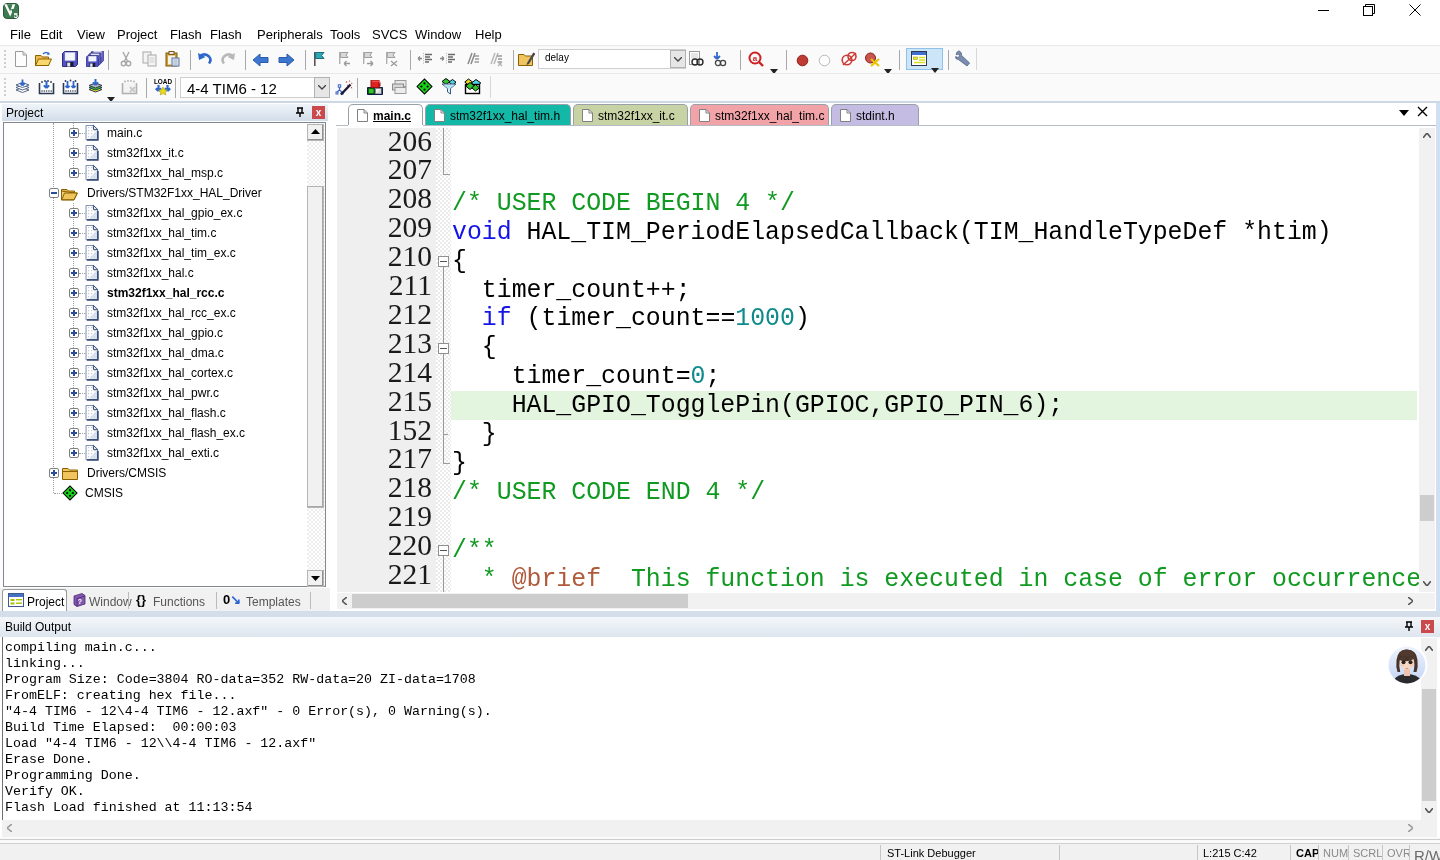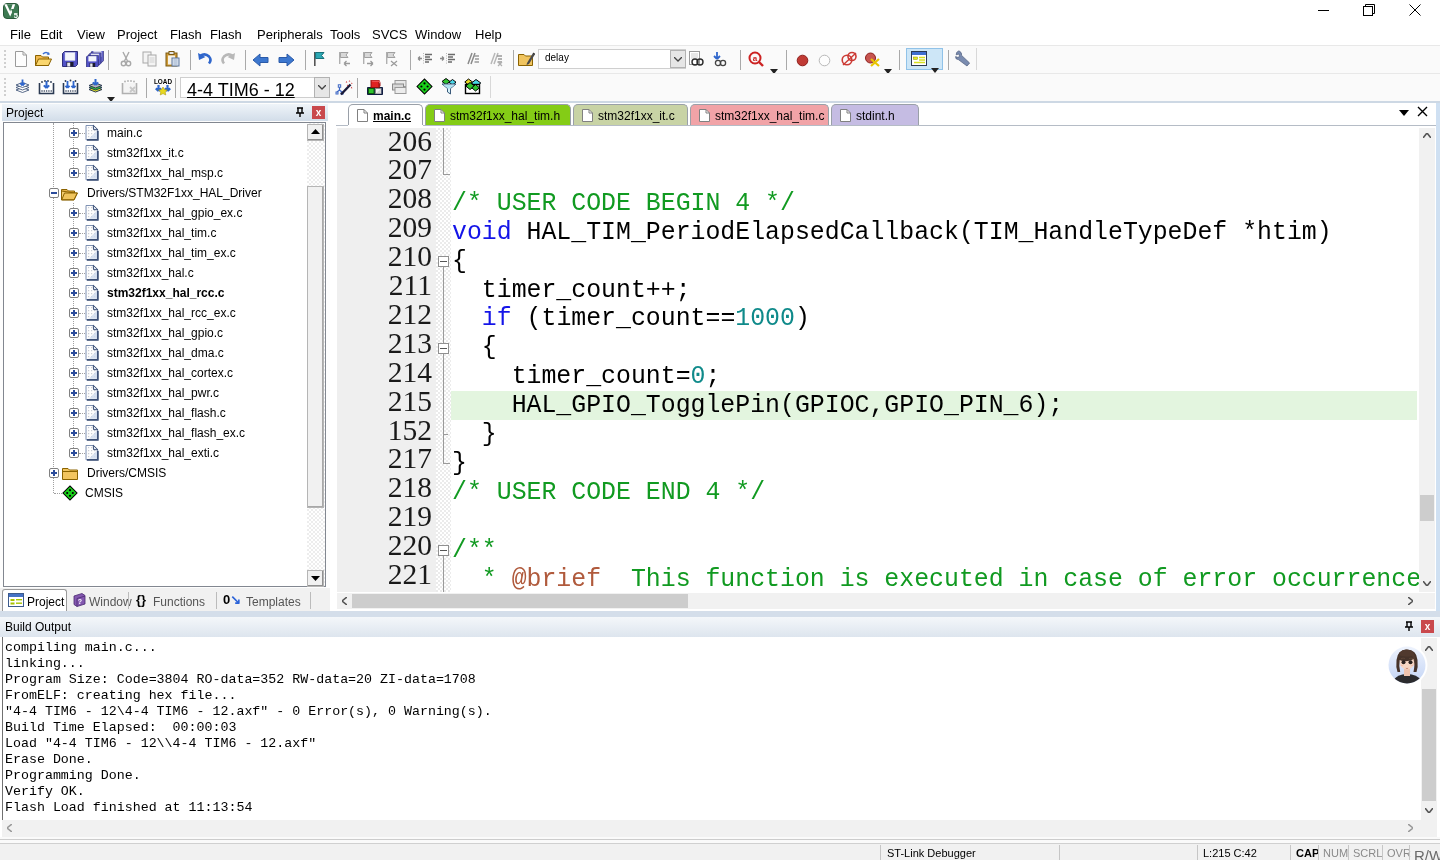--- a/index.html
+++ b/index.html
@@ -293,21 +293,21 @@
             <circle cx="13" cy="2.5" r="0.9"></circle>
           </g>
           <path d="M9 8 L14 13 M14 8 L9 13" stroke="#c8c8c8" stroke-width="1.8"></path>
         </svg></div>
       <div style="position:absolute;left:153px;top:5px;"><svg width="20" height="18" viewBox="0 0 20 18">
           <text x="10" y="6" font-size="6.4" font-weight="bold" fill="#000" text-anchor="middle" font-family="Liberation Sans">LOAD</text>
           <path d="M5.5 7 V13 M5.5 13 L2.8 10.4 M5.5 13 L8.2 10.4 M14.5 7 V13 M14.5 13 L11.8 10.4 M14.5 13 L17.2 10.4" stroke="#2f66cc" stroke-width="2.2" fill="none"></path>
           <path d="M10 9 L11.6 11.6 L14.4 12 L12.2 14 L12.8 17 L10 15.6 L7.2 17 L7.8 14 L5.6 12 L8.4 11.6 Z" fill="#e8d820" stroke="#a09000" stroke-width="0.5"></path>
         </svg></div>
       <div style="position:absolute;left:180px;top:4px;width:150px;height:21px;background:#fff;border:1px solid #cfcfcf;"></div>
-<span style="position:absolute;left:187px;top:7px;font-size:18px;text-decoration:underline;">4-4 TIM6 - 12</span>
+<span style="position:absolute;left:187px;top:7px;font-size:15px;">4-4 TIM6 - 12</span>
 <div style="position:absolute;left:314px;top:4px;width:16px;height:21px;background:#e6e6e6;border:1px solid #b2b2b2;"></div>
 <svg style="position:absolute;left:318px;top:12px" width="8" height="5">
         <path d="M0 0 L4 4 L8 0" fill="none" stroke="#444" stroke-width="1.3"></path>
       </svg>
       <div style="position:absolute;left:335px;top:6px;"><svg width="18" height="17" viewBox="0 0 18 17">
           <path d="M4.5 8 V11 M4.5 11 L2 13 M4.5 11 L7 13" stroke="#3c66c4" stroke-width="1.2" fill="none"></path>
           <rect x="3.3" y="5.8" width="2.4" height="2.4" fill="#fff" stroke="#3c66c4"></rect>
           <rect x="1" y="13" width="2" height="2" fill="#fff" stroke="#3c66c4"></rect>
           <rect x="6.2" y="13" width="2" height="2" fill="#e8d020" stroke="#3c66c4"></rect>
           <path d="M6 15.5 L15.5 5.5" stroke="#1a1a38" stroke-width="2.4"></path>
@@ -755,21 +755,21 @@
   <div id="tabs" class="abs" style="left:336px;top:103px;width:1104px;height:23px;background:#fff;">
       <div style="position:absolute;left:12px;top:1px;width:75px;height:22px;background:#ffffff;
     border:1px solid #9aa0a8;border-bottom:none;border-radius:5px 5px 0 0;">
     <svg width="11" height="13" viewBox="0 0 11 13" style="position:absolute;left:8px;top:4px;">
   <path d="M0.5 0.5 H7 L10.5 4 V12.5 H0.5 Z" fill="#fff" stroke="#808080"></path>
   <path d="M7 0.5 V4 H10.5" fill="none" stroke="#808080"></path>
         </svg>
         <span style="position:absolute;left:24px;top:4px;font-size:12px;color:#000;
     font-weight:bold;text-decoration:underline;white-space:nowrap;">main.c</span>
       </div>
-      <div style="position:absolute;left:89px;top:1px;width:146px;height:32px;background:#84cc16;
+      <div style="position:absolute;left:89px;top:1px;width:146px;height:32px;background:#14b8a6;
     border:1px solid #9aa0a8;border-bottom:none;border-radius:5px 5px 0 0;">
     <svg width="11" height="13" viewBox="0 0 11 13" style="position:absolute;left:8px;top:4px;">
   <path d="M0.5 0.5 H7 L10.5 4 V12.5 H0.5 Z" fill="#fff" stroke="#808080"></path>
   <path d="M7 0.5 V4 H10.5" fill="none" stroke="#808080"></path>
         </svg>
         <span style="position:absolute;left:24px;top:4px;font-size:12px;color:#000;
     white-space:nowrap;">stm32f1xx_hal_tim.h</span>
       </div>
       <div style="position:absolute;left:237px;top:1px;width:115px;height:22px;background:#c8d3a5;
     border:1px solid #9aa0a8;border-bottom:none;border-radius:5px 5px 0 0;">

